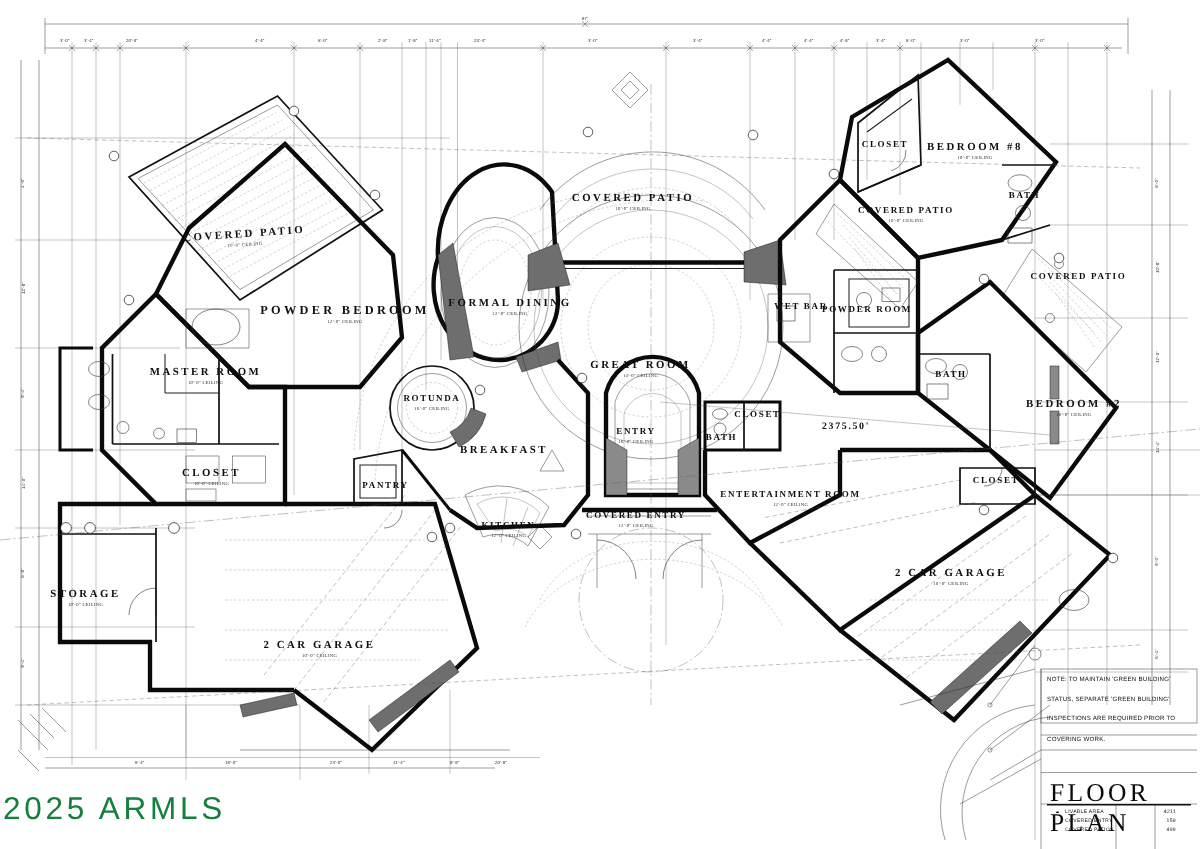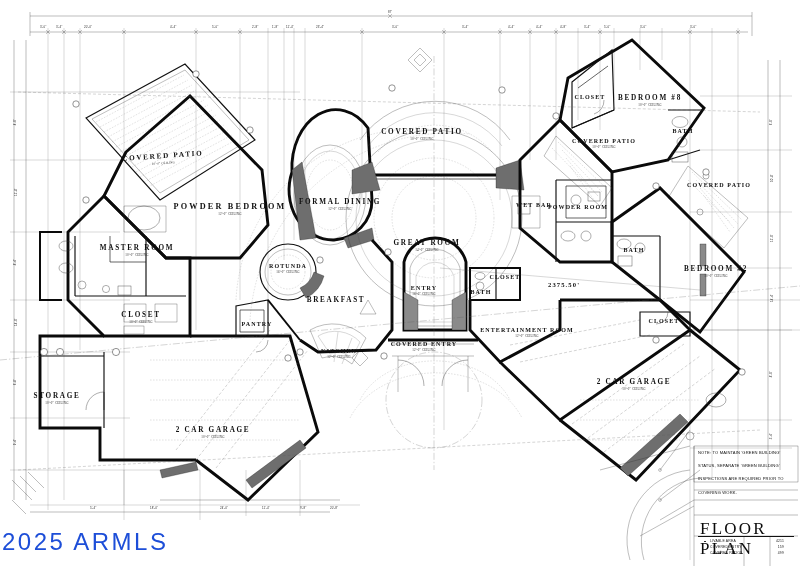--- a/index.html
+++ b/index.html
@@ -24,21 +24,21 @@
   #titleblock .tb-title{position:absolute;left:6px;top:4px;font-size:17px;
       letter-spacing:2.2px;color:#0b0b0b;font-family:"Liberation Serif",serif;}
   #titleblock .tb-rule{position:absolute;left:4px;top:21px;width:96px;height:1px;background:#111;}
   .tb-row{position:absolute;font-family:"Liberation Sans",sans-serif;font-size:3.4px;
           color:#151515;letter-spacing:.2px;white-space:nowrap;}
   .tb-val{position:absolute;font-family:"Liberation Sans",sans-serif;font-size:3.4px;
           color:#151515;letter-spacing:.2px;text-align:right;width:16px;}
   .tb-bullet{position:absolute;width:1.6px;height:1.6px;background:#111;border-radius:50%;}
 
   #watermark{position:absolute;left:2px;top:528px;font-family:"Liberation Sans",sans-serif;
-      font-size:24px;letter-spacing:2.5px;color:#1d4ed8;white-space:nowrap;}
+      font-size:21px;letter-spacing:2.5px;color:#15803d;white-space:nowrap;}
 </style>
 </head>
 <body>
 
 <div id="sheet">
 
   <svg width="800" height="566" viewBox="0 0 800 566">
     <defs>
       <style>
         .thin   { fill:none; stroke:#2f2f2f; stroke-width:.32; }

